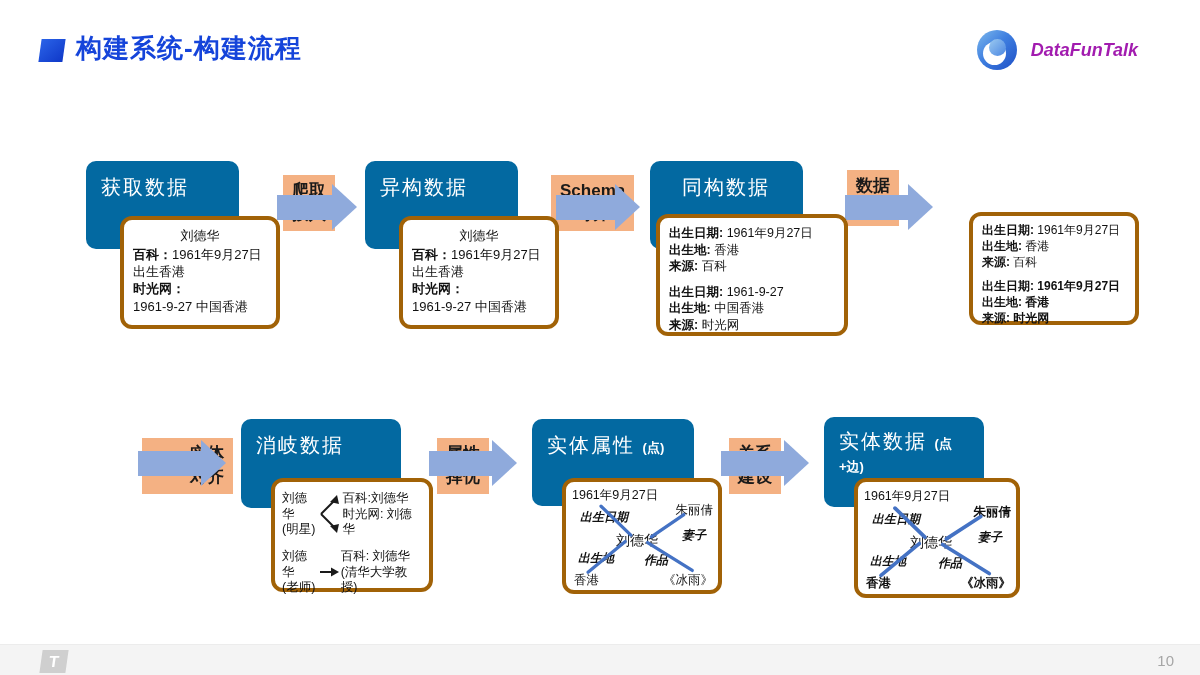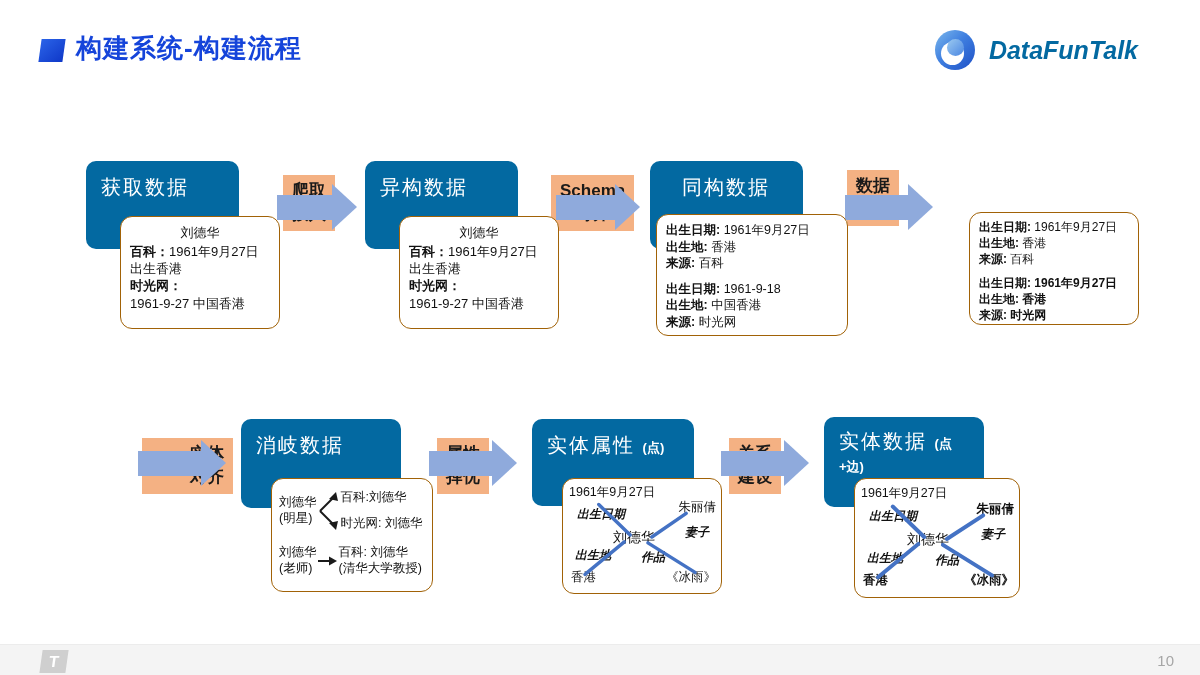--- a/index.html
+++ b/index.html
@@ -15,36 +15,36 @@
     background:linear-gradient(135deg,#2a63e8,#0f38c8); transform:skewX(-8deg); }
   .page-title { position:absolute; left:76px; top:31px; font-size:26px; font-weight:bold;
     color:#1544da; letter-spacing:1px; }
   .brand { position:absolute; right:62px; top:30px; display:flex; align-items:center; }
   .brand-icon { position:relative; width:40px; height:40px; border-radius:50%;
     background:linear-gradient(135deg,#7db9ec 0%,#3f7fe0 45%,#1d4fc6 100%); overflow:hidden; }
   .brand-icon .white-blob { position:absolute; left:6px; top:12px; width:23px; height:23px;
     background:#fff; border-radius:50%; }
   .brand-icon .inner-swirl { position:absolute; left:12px; top:9px; width:17px; height:17px;
     background:linear-gradient(135deg,#9ccaf0,#4a86e2); border-radius:50%; }
-  .brand-text { margin-left:14px; font-size:25px; font-weight:bold; font-style:italic; color:#0369a1; }
+  .brand-text { margin-left:14px; font-size:18px; font-weight:bold; font-style:italic; color:#a21caf; }
 
   
   .step-box { position:absolute; background:#0369a1; border-radius:10px; color:#ffffff;
     font-size:20px; font-weight:500; letter-spacing:2px; padding:13px 15px; line-height:1.3; }
   .step-suffix { font-size:13px; font-weight:bold; letter-spacing:0; }
 
   .conn-label { position:absolute; background:#f4b183; color:#1a1a1a; font-weight:bold;
     font-size:17px; line-height:1.35; text-align:center; padding:5px 9px;margin-top:48px; }
 
   .barrow { position:absolute; height:46px; display:flex; align-items:center; }
   .barrow .shaft { height:25px; background:#8faadc; flex:1; }
   .barrow .head { width:0; height:0; border-top:23px solid transparent;
     border-bottom:23px solid transparent; border-left:25px solid #8faadc; }
 
-  .data-card { position:absolute; background:#ffffff; border:1px solid #a16207;
+  .data-card { position:absolute; background:#ffffff; border:4px solid #a16207;
     border-radius:12px; font-size:13px; line-height:1.32; padding:7px 9px; color:#111; }
   .data-card .name-line { text-align:center; margin-bottom:2px; }
   .data-card .lbl { font-weight:bold; }
   .data-card .blk-gap { height:9px; }
   .bold-line { font-weight:bold; }
 
   
   .dis-row { display:flex; align-items:center; }
   .dis-row + .dis-row { margin-top:11px; }
   .dis-col { line-height:1.25; font-size:12.5px; }
@@ -134,21 +134,21 @@
     <div><span class="lbl">百科：</span><span>1961年9月27日出生香港</span></div>
     <div class="lbl">时光网：</div>
     <div>1961-9-27 中国香港</div>
   </div>
 
   <div class="data-card" style="left:656px;top:214px;width:192px;height:122px;font-size:12.5px;">
     <div><span class="lbl">出生日期:</span> <span>1961年9月27日</span></div>
     <div><span class="lbl">出生地:</span> <span>香港</span></div>
     <div><span class="lbl">来源:</span> <span>百科</span></div>
     <div class="blk-gap"></div>
-    <div><span class="lbl">出生日期:</span> <span>1961-9-18</span></div>
+    <div><span class="lbl">出生日期:</span> <span>1961-9-27</span></div>
     <div><span class="lbl">出生地:</span> <span>中国香港</span></div>
     <div><span class="lbl">来源:</span> <span>时光网</span></div>
   </div>
 
   <div class="data-card" style="left:969px;top:212px;width:170px;height:113px;font-size:12px;">
     <div><span class="lbl">出生日期:</span> <span>1961年9月27日</span></div>
     <div><span class="lbl">出生地:</span> <span>香港</span></div>
     <div><span class="lbl">来源:</span> <span>百科</span></div>
     <div class="blk-gap"></div>
     <div class="bold-line"><span>出生日期:</span> <span>1961年9月27日</span></div>
@@ -203,21 +203,21 @@
         <div>刘德华</div>
         <div>(明星)</div>
       </div>
       <svg class="branch-svg" width="24" height="46" viewBox="0 0 24 46">
         <line x1="3" y1="23" x2="17" y2="9" stroke="#1a1a1a" stroke-width="2"></line>
         <polygon points="19,4 21,13 12,11" fill="#1a1a1a"></polygon>
         <line x1="3" y1="23" x2="17" y2="37" stroke="#1a1a1a" stroke-width="2"></line>
         <polygon points="19,42 12,35 21,33" fill="#1a1a1a"></polygon>
       </svg>
       <div class="dis-col">
-        <div style="margin-bottom:10px;">百科:刘德华</div>
+        <div style="">百科:刘德华</div>
         <div>时光网: 刘德华</div>
       </div>
     </div>
     <div class="dis-row">
       <div class="dis-col">
         <div>刘德华</div>
         <div>(老师)</div>
       </div>
       <svg class="arrow-svg" width="22" height="12" viewBox="0 0 22 12">
         <line x1="1" y1="6" x2="14" y2="6" stroke="#1a1a1a" stroke-width="2"></line>

